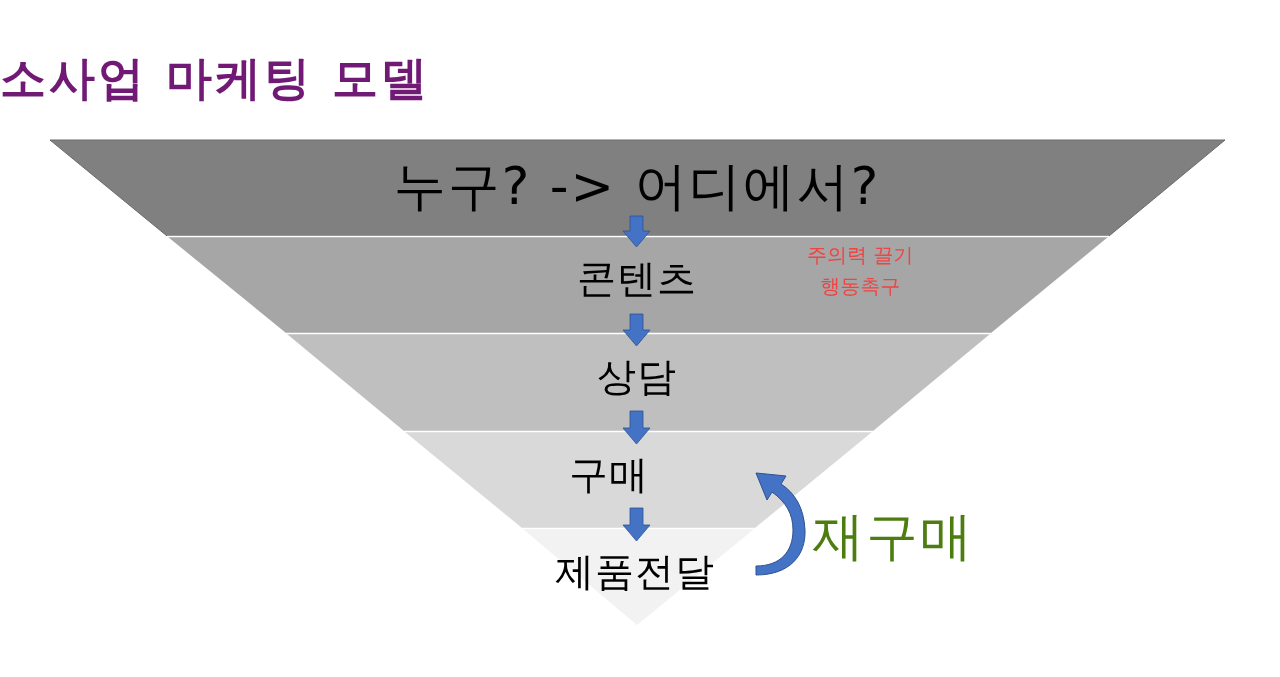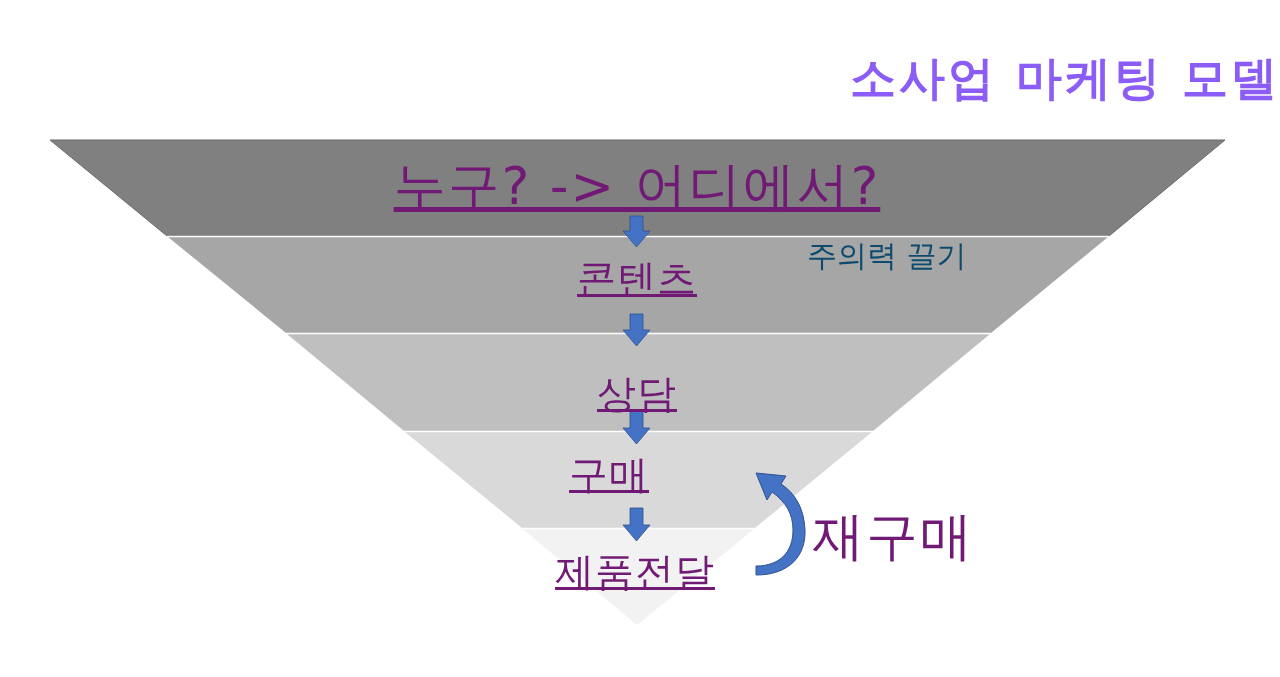--- a/index.html
+++ b/index.html
@@ -1,26 +1,26 @@
 <!DOCTYPE html>
 <html><head>
 <meta charset="utf-8">
 <style>
   html, body { margin: 0; padding: 0; background: #ffffff; }
   body { width: 1280px; height: 677px; position: relative; overflow: hidden;
          font-family: "DejaVu Sans", "Liberation Sans", sans-serif; }
-  .title { position: absolute; left: 0; width: 1280px; top: 48px; text-align: right;
-           font-size: 46px; font-weight: bold; color: #8b5cf6; letter-spacing: 3px; }
+  .title { position: absolute; left: 0; width: 1280px; top: 48px; text-align: left;
+           font-size: 46px; font-weight: bold; color: #701a75; letter-spacing: 3px; }
   svg.funnel { position: absolute; left: 0; top: 0; }
-  .label { position: absolute; color: #701a75; white-space: nowrap; text-align: center; text-decoration: underline; }
+  .label { position: absolute; color: #000000; white-space: nowrap; text-align: center; }
   .l-big { font-size: 52px; letter-spacing: 2px; }
   .l-stage { font-size: 39px; letter-spacing: 1px; }
-  .notes { position: absolute; left: 807px; top: 240px; font-size: 30px; line-height: 31px; color: #0c4a6e; text-align: center; }
+  .notes { position: absolute; left: 807px; top: 240px; font-size: 20px; line-height: 31px; color: #ef4444; text-align: center; }
   .notes div { white-space: nowrap; }
-  .repurchase { position: absolute; left: 812px; top: 502px; font-size: 52px; letter-spacing: 2px; color: #701a75; }
+  .repurchase { position: absolute; left: 812px; top: 502px; font-size: 52px; letter-spacing: 2px; color: #4d7c0f; }
 </style>
 </head>
 <body>
 
 <div class="title">소사업 마케팅 모델</div>
 
 <svg class="funnel" width="1280" height="677" viewBox="0 0 1280 677">
 
   <polygon points="50,140 1225,140 1109,236 167,236" fill="#808080" stroke="#6a6a6a" stroke-width="1"></polygon>
 
@@ -55,21 +55,22 @@
              C 790,575 806,555 805,530
              C 804,508 795,493 781,484
              L 786,476 L 756,473 L 767,500 L 772,492
              C 786,502 793,514 793,530
              C 793,552 780,566 756,566 Z" fill="#4472c4" stroke="#2f528f" stroke-width="1"></path>
   </g>
 </svg>
 
 <div class="label l-big" style="left:337px; width:600px; top:152px;">누구? -&gt; 어디에서?</div>
 <div class="label l-stage" style="left:537px; width:200px; top:252px;">콘텐츠</div>
-<div class="label l-stage" style="left:537px; width:200px; top:367px;">상담</div>
+<div class="label l-stage" style="left:537px; width:200px; top:350px;">상담</div>
 <div class="label l-stage" style="left:509px; width:200px; top:448px;">구매</div>
 <div class="label l-stage" style="left:485px; width:300px; top:545px;">제품전달</div>
 
 <div class="notes">
   <div>주의력 끌기</div>
+  <div>행동촉구</div>
 </div>
 
 <div class="repurchase">재구매</div>
 
 </body></html>

